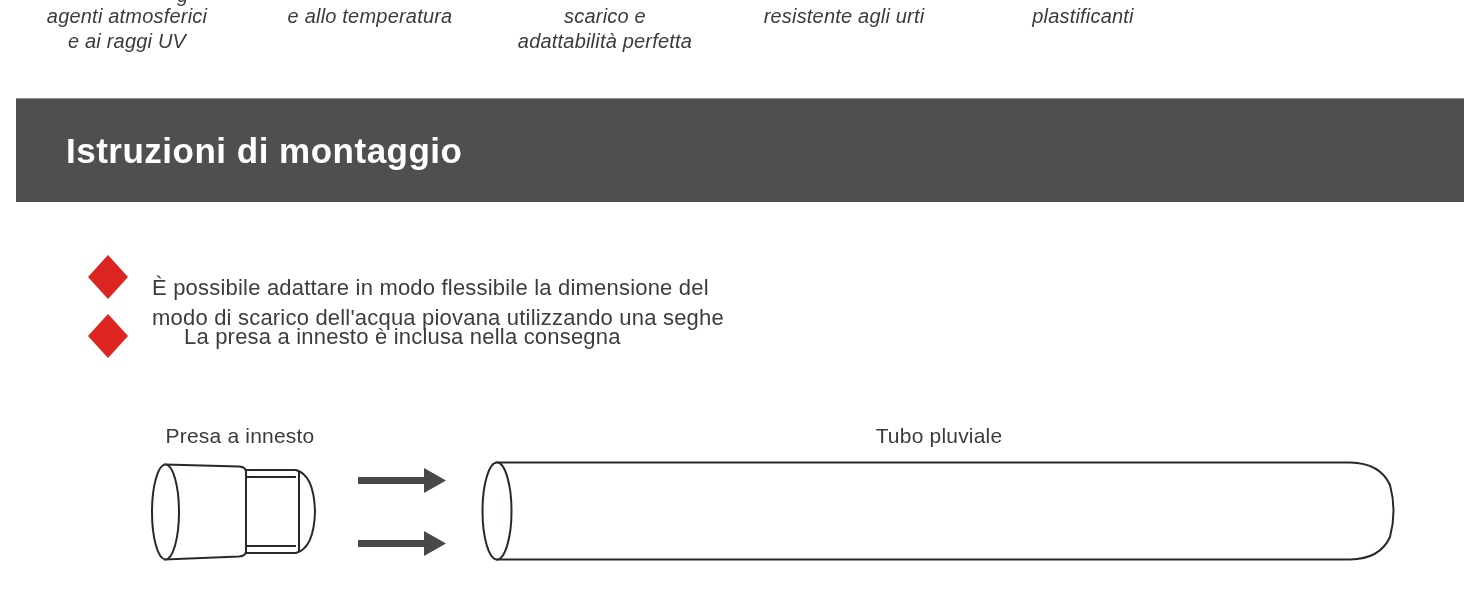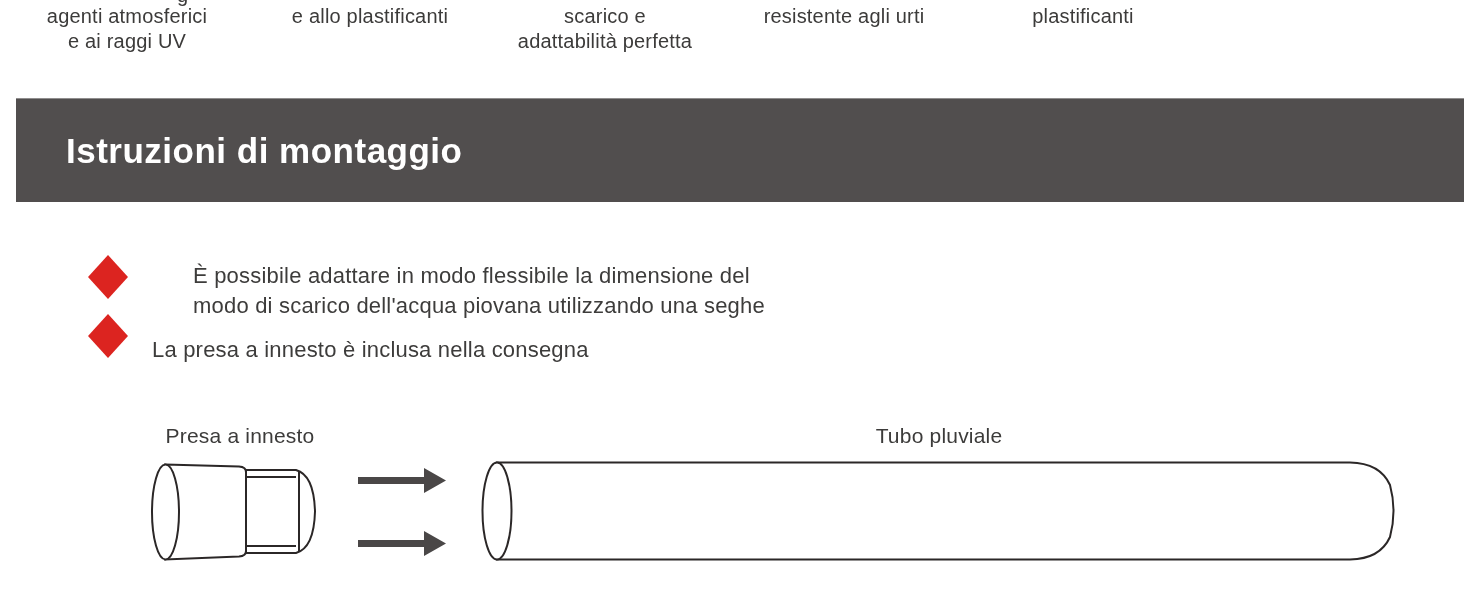--- a/index.html
+++ b/index.html
@@ -23,20 +23,21 @@
     overflow: hidden;
     background: #ffffff;
   }
 
   
   .captions {
     position: absolute;
     top: 0; left: 0;
     width: 1464px; height: 70px;
     overflow: hidden;
+    font-style: italic;
   }
   .cap {
     position: absolute;
     top: 4px;
     width: 260px;
     text-align: center;
     font-size: 20px;
     line-height: 25px;
     color: #3c3b3a;
     letter-spacing: 0.2px;
@@ -94,22 +95,22 @@
   .diamond.d2 { top: 59px; }
   .bullet-text {
     position: absolute;
     left: 64px;
     font-size: 22px;
     line-height: 30px;
     color: #3d3c3b;
     letter-spacing: 0.2px;
     white-space: nowrap;
   }
-  .bullet-text.t1 { top: 6px; margin-left: 41px; }
-  .bullet-text.t2 { top: 80px; }
+  .bullet-text.t1 { top: 18px; }
+  .bullet-text.t2 { top: 67px; margin-left: 32px; }
   .bullet-text span { display: block; }
 
   
   .diag-label {
     position: absolute;
     top: 424px;
     width: 260px;
     text-align: center;
     font-size: 21px;
     color: #3c3b3a;
@@ -135,21 +136,21 @@
 
 <div class="stage">
 
   <div class="captions">
     <span class="partial-glyph">g</span>
     <div class="cap">
       <span>agenti atmosferici</span>
       <span>e ai raggi UV</span>
     </div>
     <div class="cap">
-      <span>e allo plastificanti</span>
+      <span>e allo temperatura</span>
     </div>
     <div class="cap">
       <span>scarico e</span>
       <span>adattabilità perfetta</span>
     </div>
     <div class="cap">
       <span>resistente agli urti</span>
     </div>
     <div class="cap">
       <span>plastificanti</span>

